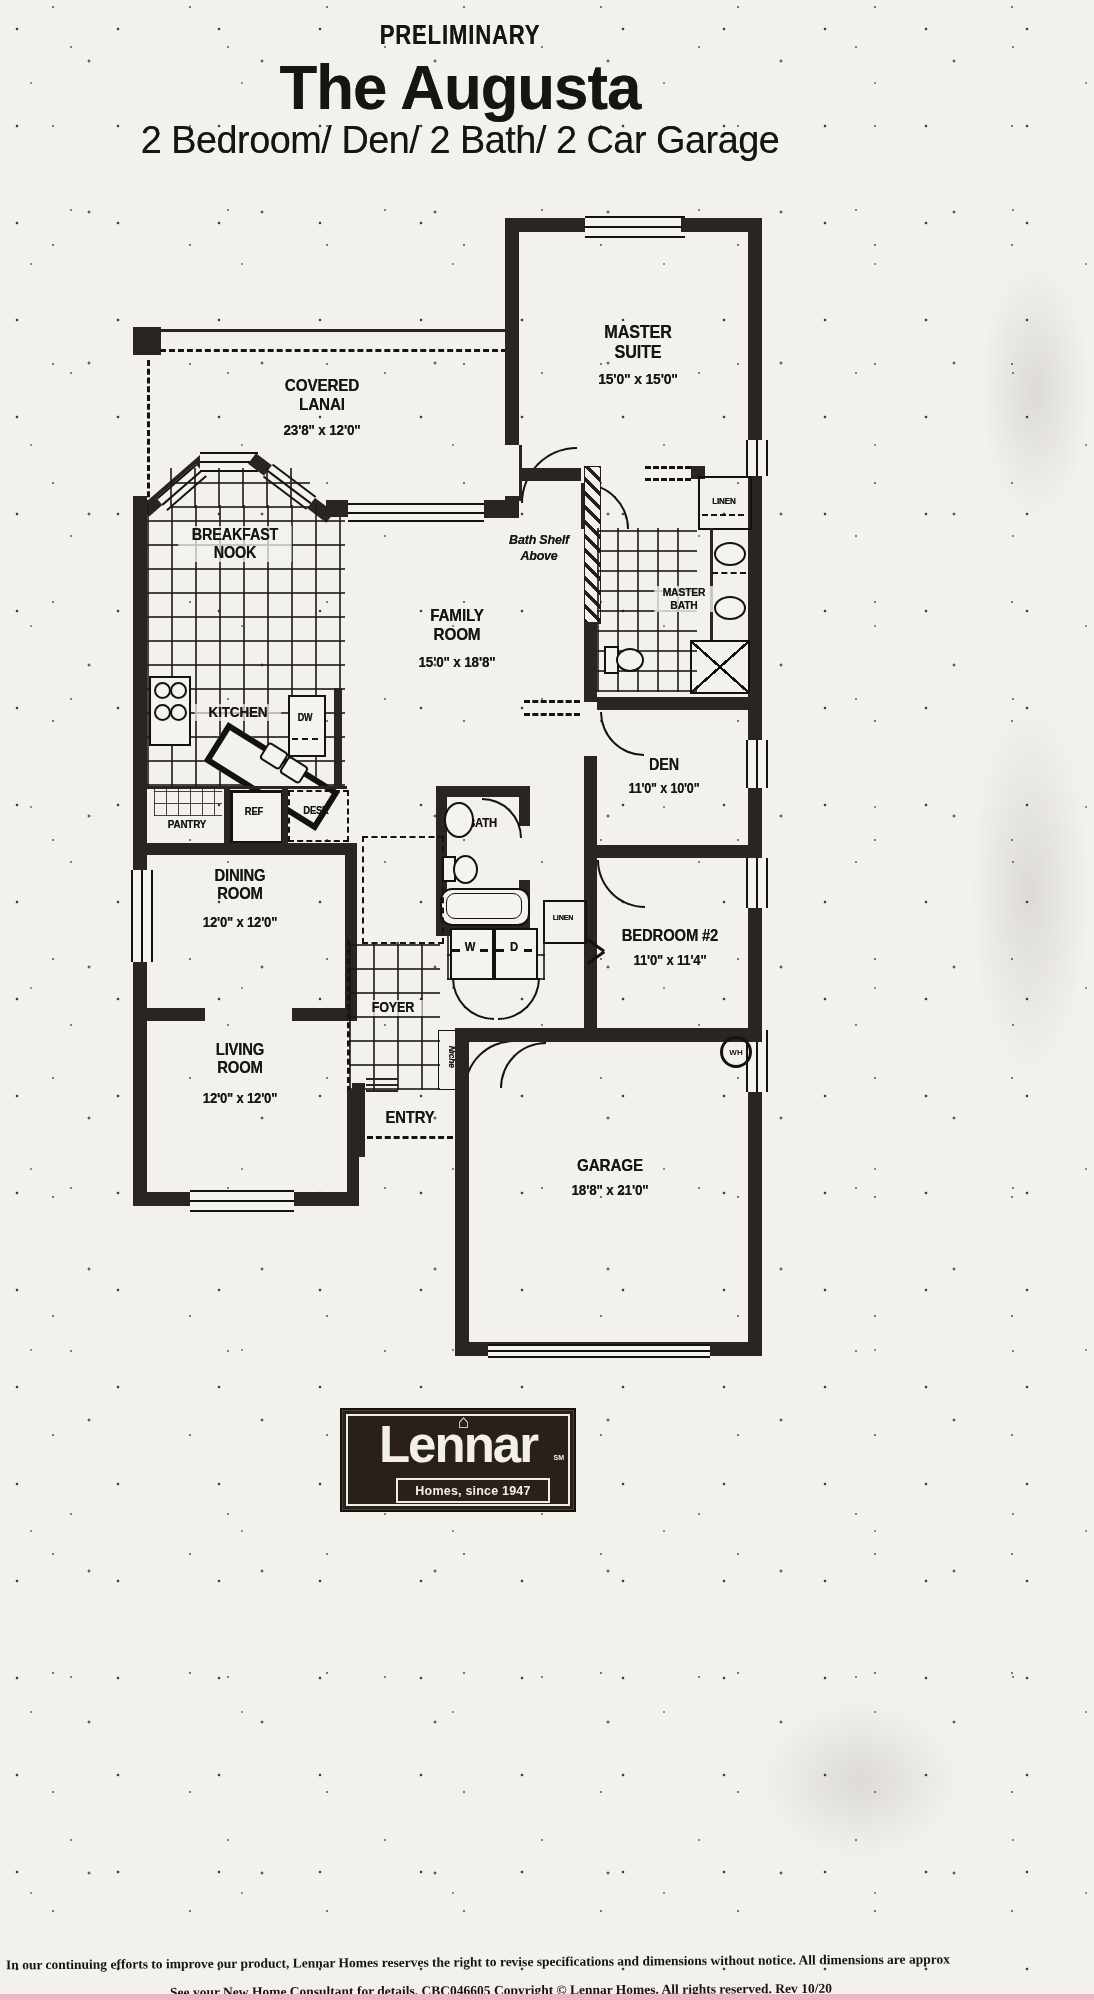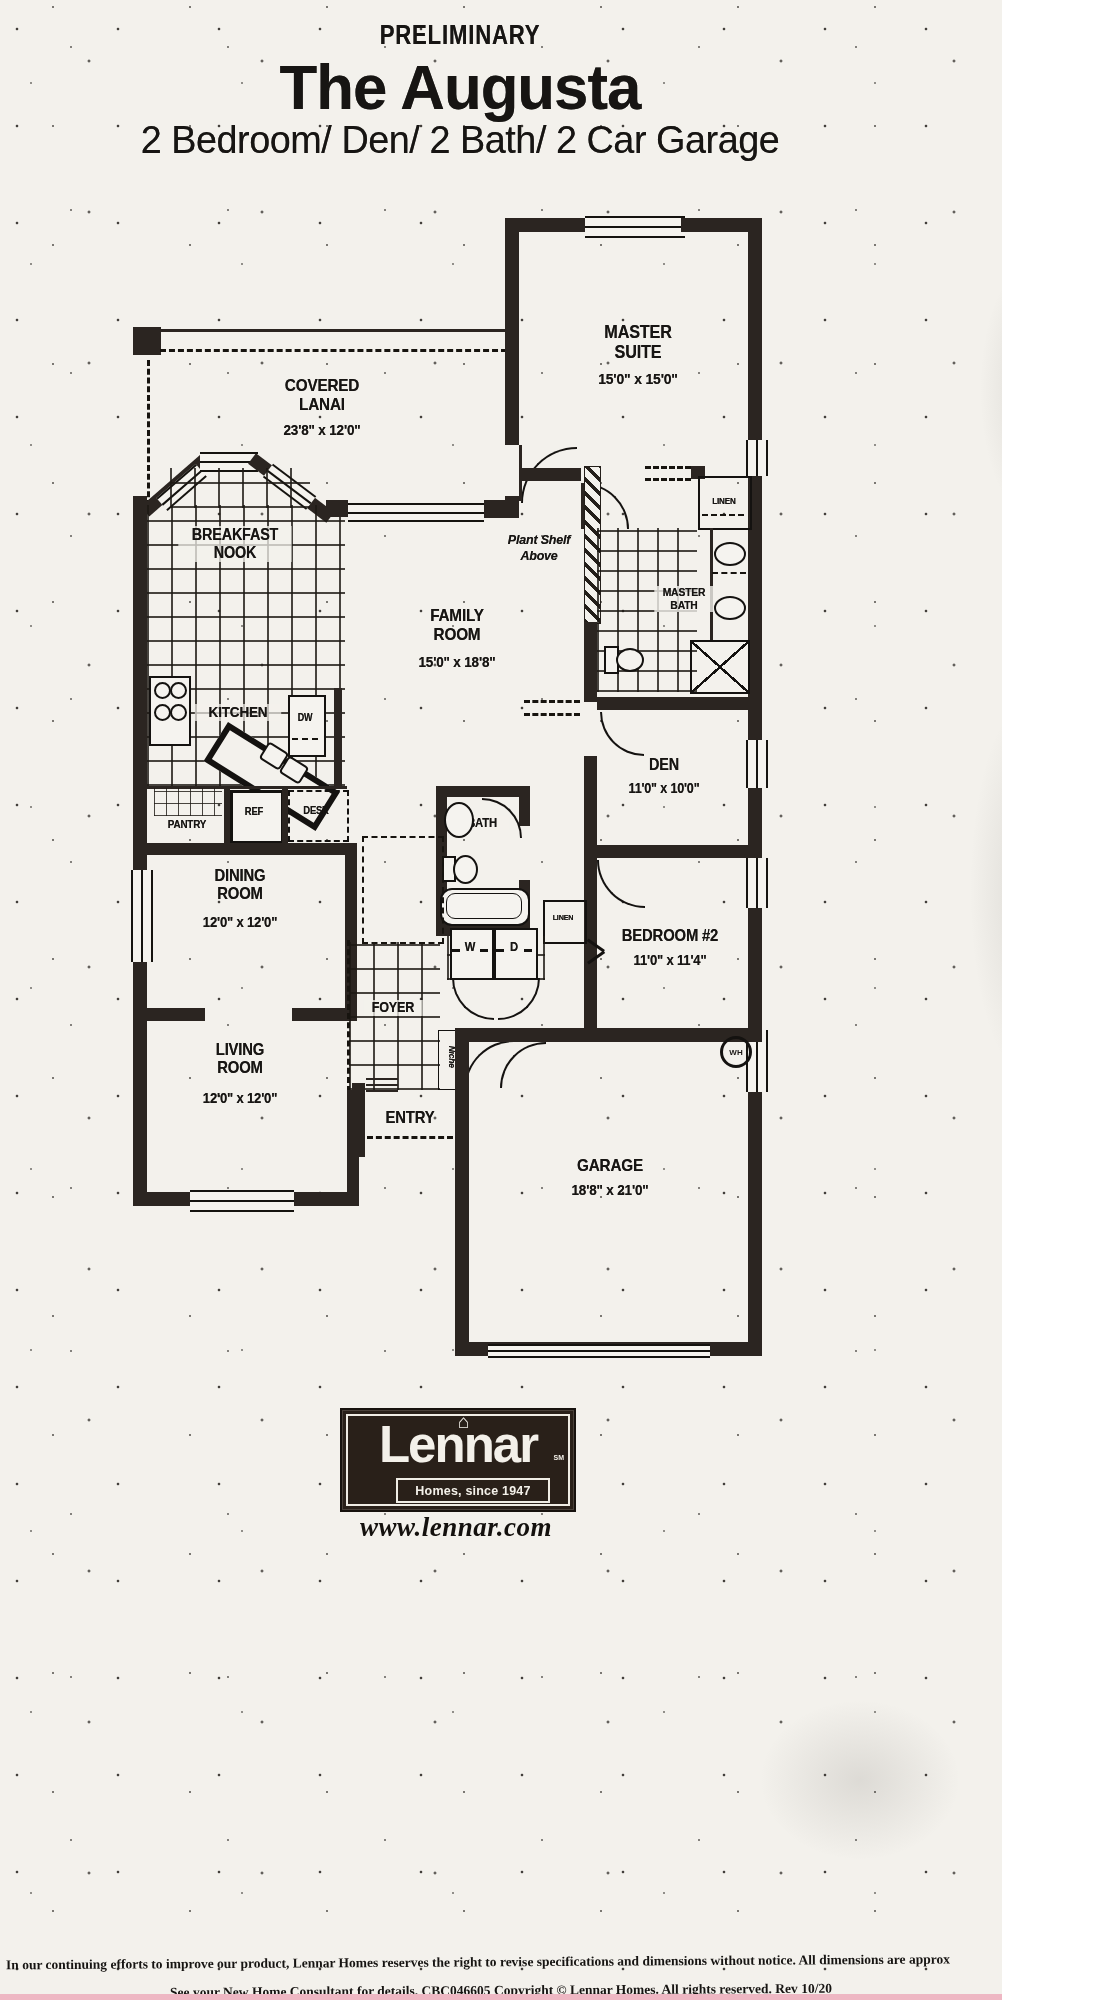--- a/index.html
+++ b/index.html
@@ -1,16 +1,16 @@
 <!DOCTYPE html>
 <html><head>
 <meta charset="utf-8">
 <style>
   html,body{margin:0;padding:0;}
-  .page{position:relative;width:1002px;height:2000px;overflow:hidden;
+  .page{position:relative;width:1094px;height:2000px;overflow:hidden;
     background-color:#f3f1ec;
     background-image:
       radial-gradient(circle at 17px 29px, rgba(22,19,15,.8) 1px, transparent 1.7px),
       radial-gradient(circle at 53px 7px,  rgba(22,19,15,.55) .8px, transparent 1.4px),
       radial-gradient(circle at 89px 61px, rgba(22,19,15,.65) 1.1px, transparent 1.8px),
       radial-gradient(circle at 31px 83px, rgba(22,19,15,.45) .7px, transparent 1.2px),
       radial-gradient(circle at 71px 47px, rgba(22,19,15,.5) .9px, transparent 1.5px);
     background-size:101px 97px,137px 119px,173px 151px,211px 181px,157px 163px;
     font-family:"Liberation Sans",sans-serif;color:#1b1816;}
   .abs{position:absolute;}
@@ -119,21 +119,21 @@
   <div class="wall" style="left:519px;top:468px;width:62px;height:13px;"></div>
   <div class="arc tr" style="left:583px;top:483px;width:44px;height:44px;"></div>
   <div class="thin" style="left:581px;top:483px;width:3px;height:46px;"></div>
   <div class="dash-h" style="left:645px;top:466px;width:46px;"></div>
   <div class="dash-h" style="left:645px;top:478px;width:46px;"></div>
   <div class="wall" style="left:691px;top:466px;width:14px;height:13px;"></div>
   <div class="box" style="left:698px;top:476px;width:50px;height:50px;border-width:2px;background:transparent;"></div>
   <div class="dash-h" style="left:702px;top:514px;width:42px;border-top-width:2px;"></div>
   <div class="lbl" style="left:702px;top:496px;width:44px;font-size:9px;">LINEN</div>
   <div class="hatch" style="left:584px;top:466px;width:15px;height:156px;"></div>
-  <div class="lbl ital" style="left:504px;top:532px;width:70px;font-size:12.5px;line-height:1.3;">Plant Shelf Above</div>
+  <div class="lbl ital" style="left:504px;top:532px;width:70px;font-size:12.5px;line-height:1.3;">Bath Shelf Above</div>
   <div class="tile t20" style="left:597px;top:528px;width:100px;height:164px;"></div>
   <div class="thin" style="left:710px;top:528px;width:2.5px;height:114px;"></div>
   <div class="oval" style="left:714px;top:542px;width:28px;height:20px;"></div>
   <div class="oval" style="left:714px;top:596px;width:28px;height:20px;"></div>
   <div class="dash-h" style="left:712px;top:572px;width:34px;border-top-width:2px;"></div>
   <div class="lbl" style="left:651px;top:586px;width:66px;font-size:11.5px;background:rgba(243,241,236,.8);">MASTER BATH</div>
   <div class="xbox" style="left:690px;top:640px;width:56px;height:50px;"></div>
   <div class="box" style="left:604px;top:646px;width:11px;height:24px;border-width:2px;"></div>
   <div class="oval" style="left:616px;top:648px;width:24px;height:20px;"></div>
   <div class="wall" style="left:584px;top:622px;width:13px;height:80px;"></div>
@@ -247,19 +247,18 @@
   <div class="wall" style="left:455px;top:1342px;width:307px;height:14px;"></div>
   <div class="win-h" style="left:488px;top:1344px;width:222px;height:10px;"></div>
 
   <div class="logo">
     <div class="logo-inner"></div>
     <div class="logo-house">⌂</div>
     <div class="logo-text">Lennar</div>
     <div class="logo-sm">SM</div>
     <div class="logo-banner">Homes, since 1947</div>
   </div>
-  <div class="website">www.lennar.com</div>
 
   <div class="fineprint" style="left:6px;top:1954px;width:1086px;transform:rotate(-0.35deg);">In our continuing efforts to improve our product, Lennar Homes reserves the right to revise specifications and dimensions without notice. All dimensions are approx</div>
   <div class="fineprint" style="left:170px;top:1982px;width:920px;transform:rotate(-0.35deg);">See your New Home Consultant for details. CBC046605 Copyright ©  Lennar Homes. All rights reserved. Rev 10/20</div>
   <div class="abs" style="left:0;top:1994px;width:1094px;height:6px;background:#eeb7c3;"></div>
 
 </div>
 
 </body></html>

